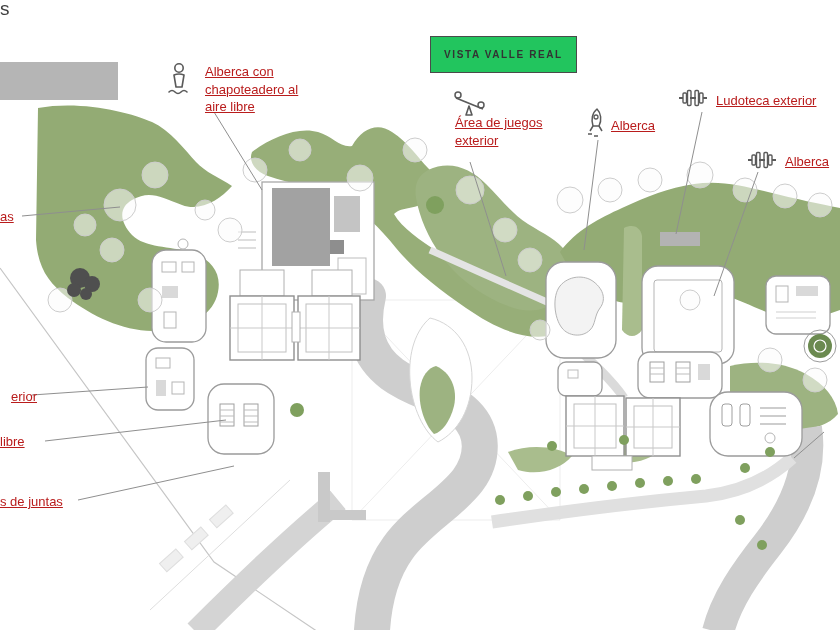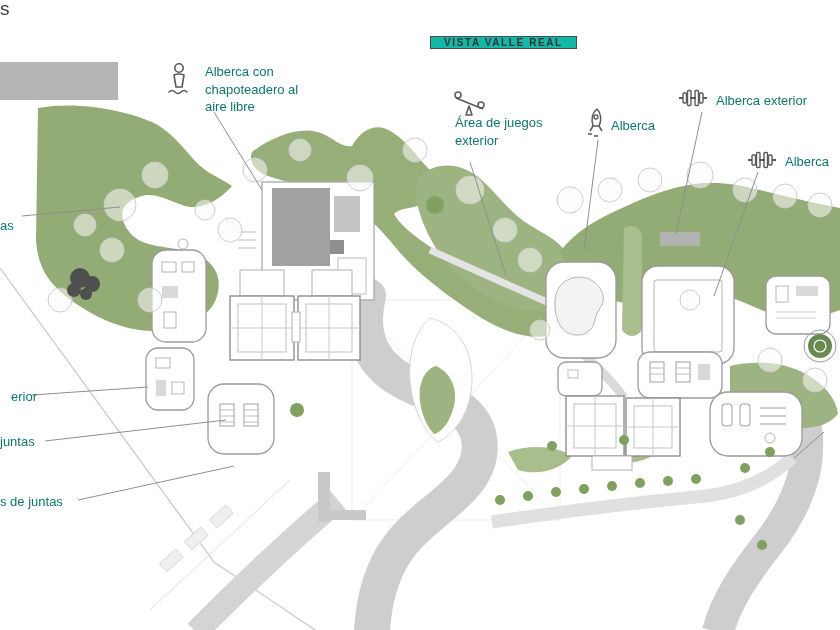--- a/index.html
+++ b/index.html
@@ -2,27 +2,28 @@
 <html><head>
 <meta charset="utf-8">
 <style>
   html,body{margin:0;padding:0;background:#ffffff;}
   #stage{
     position:relative;width:840px;height:630px;overflow:hidden;
     background:#ffffff;font-family:"Liberation Sans",sans-serif;
   }
   #plan-svg{position:absolute;left:0;top:0;}
   .label{
-    position:absolute;font-size:13px;line-height:1.35;color:#0f766e;
+    position:absolute;font-size:13px;line-height:1.35;color:#b91c1c;
     font-family:"Liberation Sans",sans-serif;
+    text-decoration:underline;
   }
   .nowrap{white-space:nowrap;}
   .vista-box{
-    position:absolute;border:1px solid #4a4a4a;background:#14b8a6;
-    padding:0 13px;font-size:10px;font-weight:bold;letter-spacing:1.6px;
+    position:absolute;border:1px solid #4a4a4a;background:#22c55e;
+    padding:12px 13px;font-size:10px;font-weight:bold;letter-spacing:1.6px;
     color:#333333;white-space:nowrap;
   }
   .partial-heading{
     position:absolute;left:0;top:-2px;font-size:19px;color:#3f3f3f;
   }
   .legend-swatch{
     position:absolute;left:0;top:62px;width:118px;height:38px;background:#b5b5b5;
   }
   .icon{position:absolute;}
 </style>
@@ -297,29 +298,29 @@
   </svg>
   <div class="label nowrap" style="left:611px;top:117px;">Alberca</div>
 
   <svg class="icon" style="left:676px;top:88px;" width="34" height="20" viewBox="0 0 34 20">
     <path d="M3,10 h4 M27,10 h4 M14,10 h6" stroke="#5a5a5a" stroke-width="1.8" fill="none"></path>
     <rect x="7" y="5" width="3.5" height="10" rx="1" fill="none" stroke="#5a5a5a" stroke-width="1.4"></rect>
     <rect x="11.5" y="2.5" width="3.5" height="15" rx="1" fill="none" stroke="#5a5a5a" stroke-width="1.4"></rect>
     <rect x="19" y="2.5" width="3.5" height="15" rx="1" fill="none" stroke="#5a5a5a" stroke-width="1.4"></rect>
     <rect x="23.5" y="5" width="3.5" height="10" rx="1" fill="none" stroke="#5a5a5a" stroke-width="1.4"></rect>
   </svg>
-  <div class="label nowrap" style="left:716px;top:92px;">Alberca exterior</div>
+  <div class="label nowrap" style="left:716px;top:92px;">Ludoteca exterior</div>
 
   <svg class="icon" style="left:745px;top:150px;" width="34" height="20" viewBox="0 0 34 20">
     <path d="M3,10 h4 M27,10 h4 M14,10 h6" stroke="#5a5a5a" stroke-width="1.8" fill="none"></path>
     <rect x="7" y="5" width="3.5" height="10" rx="1" fill="none" stroke="#5a5a5a" stroke-width="1.4"></rect>
     <rect x="11.5" y="2.5" width="3.5" height="15" rx="1" fill="none" stroke="#5a5a5a" stroke-width="1.4"></rect>
     <rect x="19" y="2.5" width="3.5" height="15" rx="1" fill="none" stroke="#5a5a5a" stroke-width="1.4"></rect>
     <rect x="23.5" y="5" width="3.5" height="10" rx="1" fill="none" stroke="#5a5a5a" stroke-width="1.4"></rect>
   </svg>
   <div class="label nowrap" style="left:785px;top:153px;">Alberca</div>
 
-  <div class="label nowrap" style="left:0px;top:208px;margin-top:9px;">as</div>
+  <div class="label nowrap" style="left:0px;top:208px;">as</div>
   <div class="label nowrap" style="left:0px;top:388px;padding-left:11px;">erior</div>
-  <div class="label nowrap" style="left:0px;top:433px;">juntas</div>
+  <div class="label nowrap" style="left:0px;top:433px;">libre</div>
   <div class="label nowrap" style="left:0px;top:493px;">s de juntas</div>
 
 </div>
 
 </body></html>

